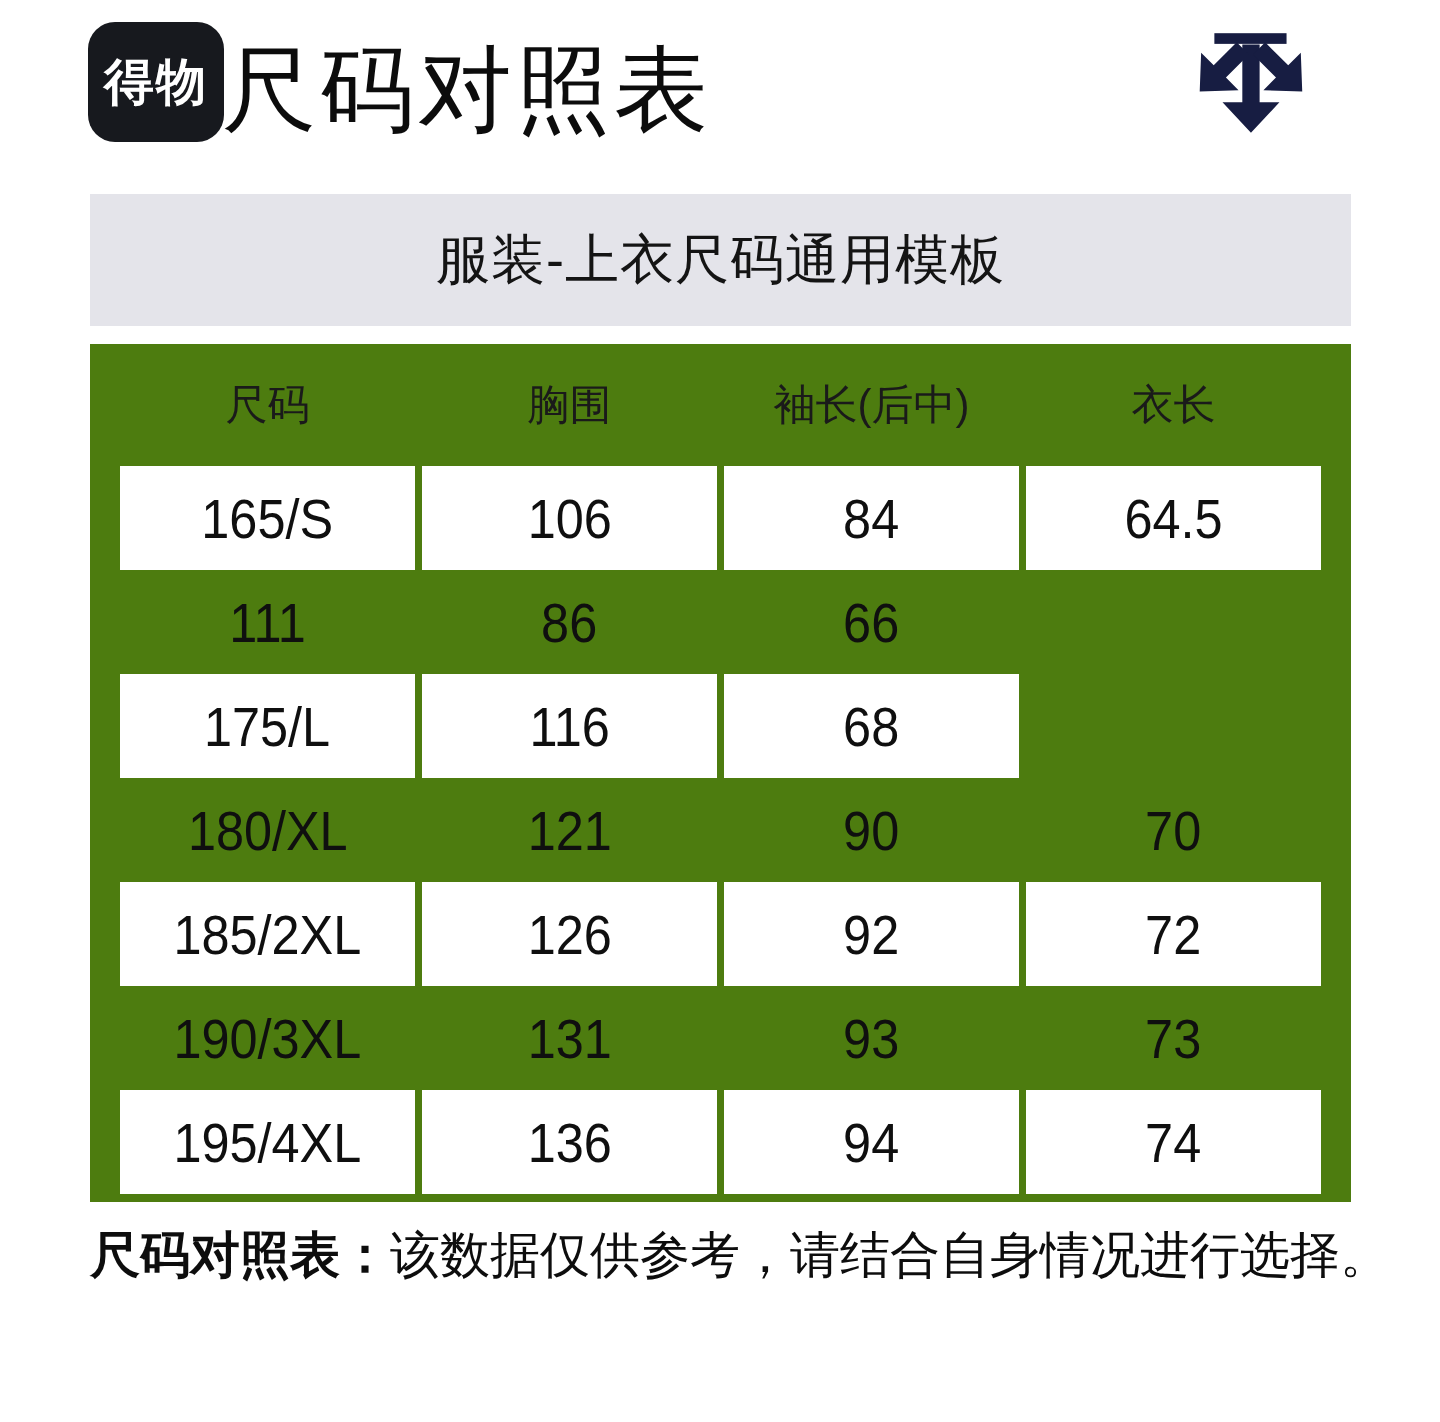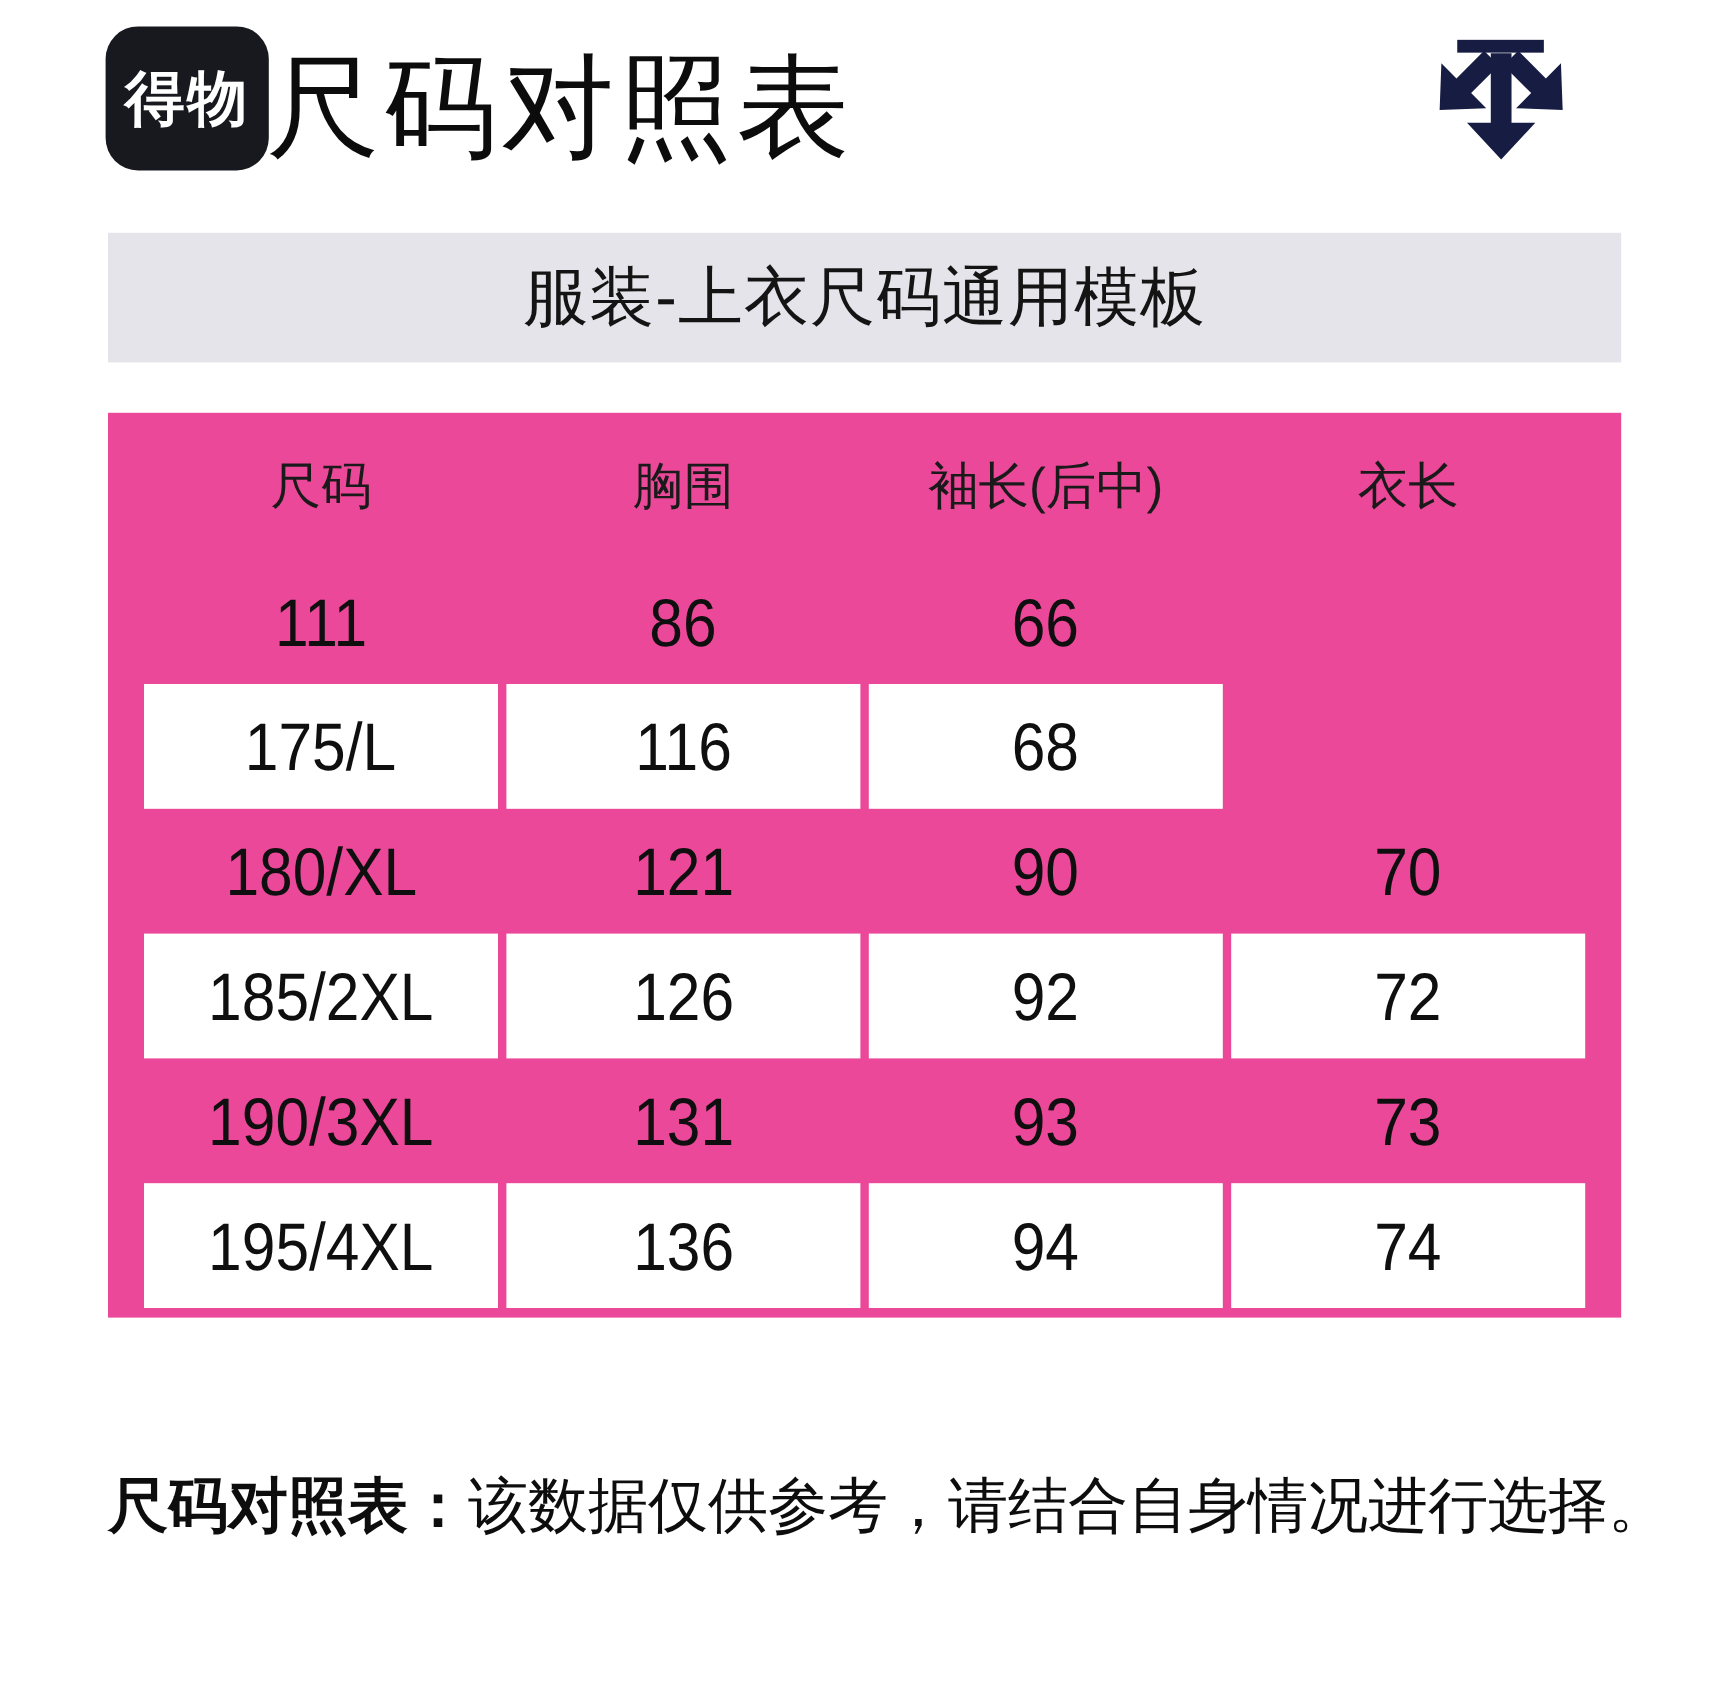--- a/index.html
+++ b/index.html
@@ -44,39 +44,39 @@
   .brand-logo {
     position: absolute;
     left: 1192px; top: 24px;
     width: 122px; height: 116px;
   }
 
   
   .banner {
     position: absolute;
     left: 90px; top: 194px;
-    width: 1261px; height: 108px;
+    width: 1261px; height: 132px;
     background: #e4e4ea;
     display: flex;
     align-items: center;
     justify-content: center;
   }
   .banner .banner-text {
     font-size: 54px;
     font-weight: 500;
     color: #141414;
     letter-spacing: 1px;
   }
 
   
   .size-table {
     position: absolute;
     left: 90px; top: 344px;
     width: 1261px;
-    background: #ec4899;
+    background: #4d7c0f;
     padding: 0 30px 8px 30px;
   }
   .t-row {
     display: grid;
     grid-template-columns: repeat(4, 1fr);
     column-gap: 7px;
   }
   .t-head { height: 122px; }
   .t-head .cell {
     font-size: 42px;
@@ -142,20 +142,34 @@
 </div>
 
 <div class="size-table">
   <div class="t-row t-head">
       <div class="cell">尺码</div>
       <div class="cell">胸围</div>
       <div class="cell">袖长(后中)</div>
       <div class="cell">衣长</div>
     </div>
   <div>
+      <div class="t-row row odd">
+        <div class="cell">
+          <span class="num">165/S</span>
+        </div>
+        <div class="cell">
+          <span class="num">106</span>
+        </div>
+        <div class="cell">
+          <span class="num">84</span>
+        </div>
+        <div class="cell">
+          <span class="num">64.5</span>
+        </div>
+      </div>
       <div class="t-row row even">
         <div class="cell">
           <span class="num">111</span>
         </div>
         <div class="cell">
           <span class="num">86</span>
         </div>
         <div class="cell">
           <span class="num">66</span>
         </div>

